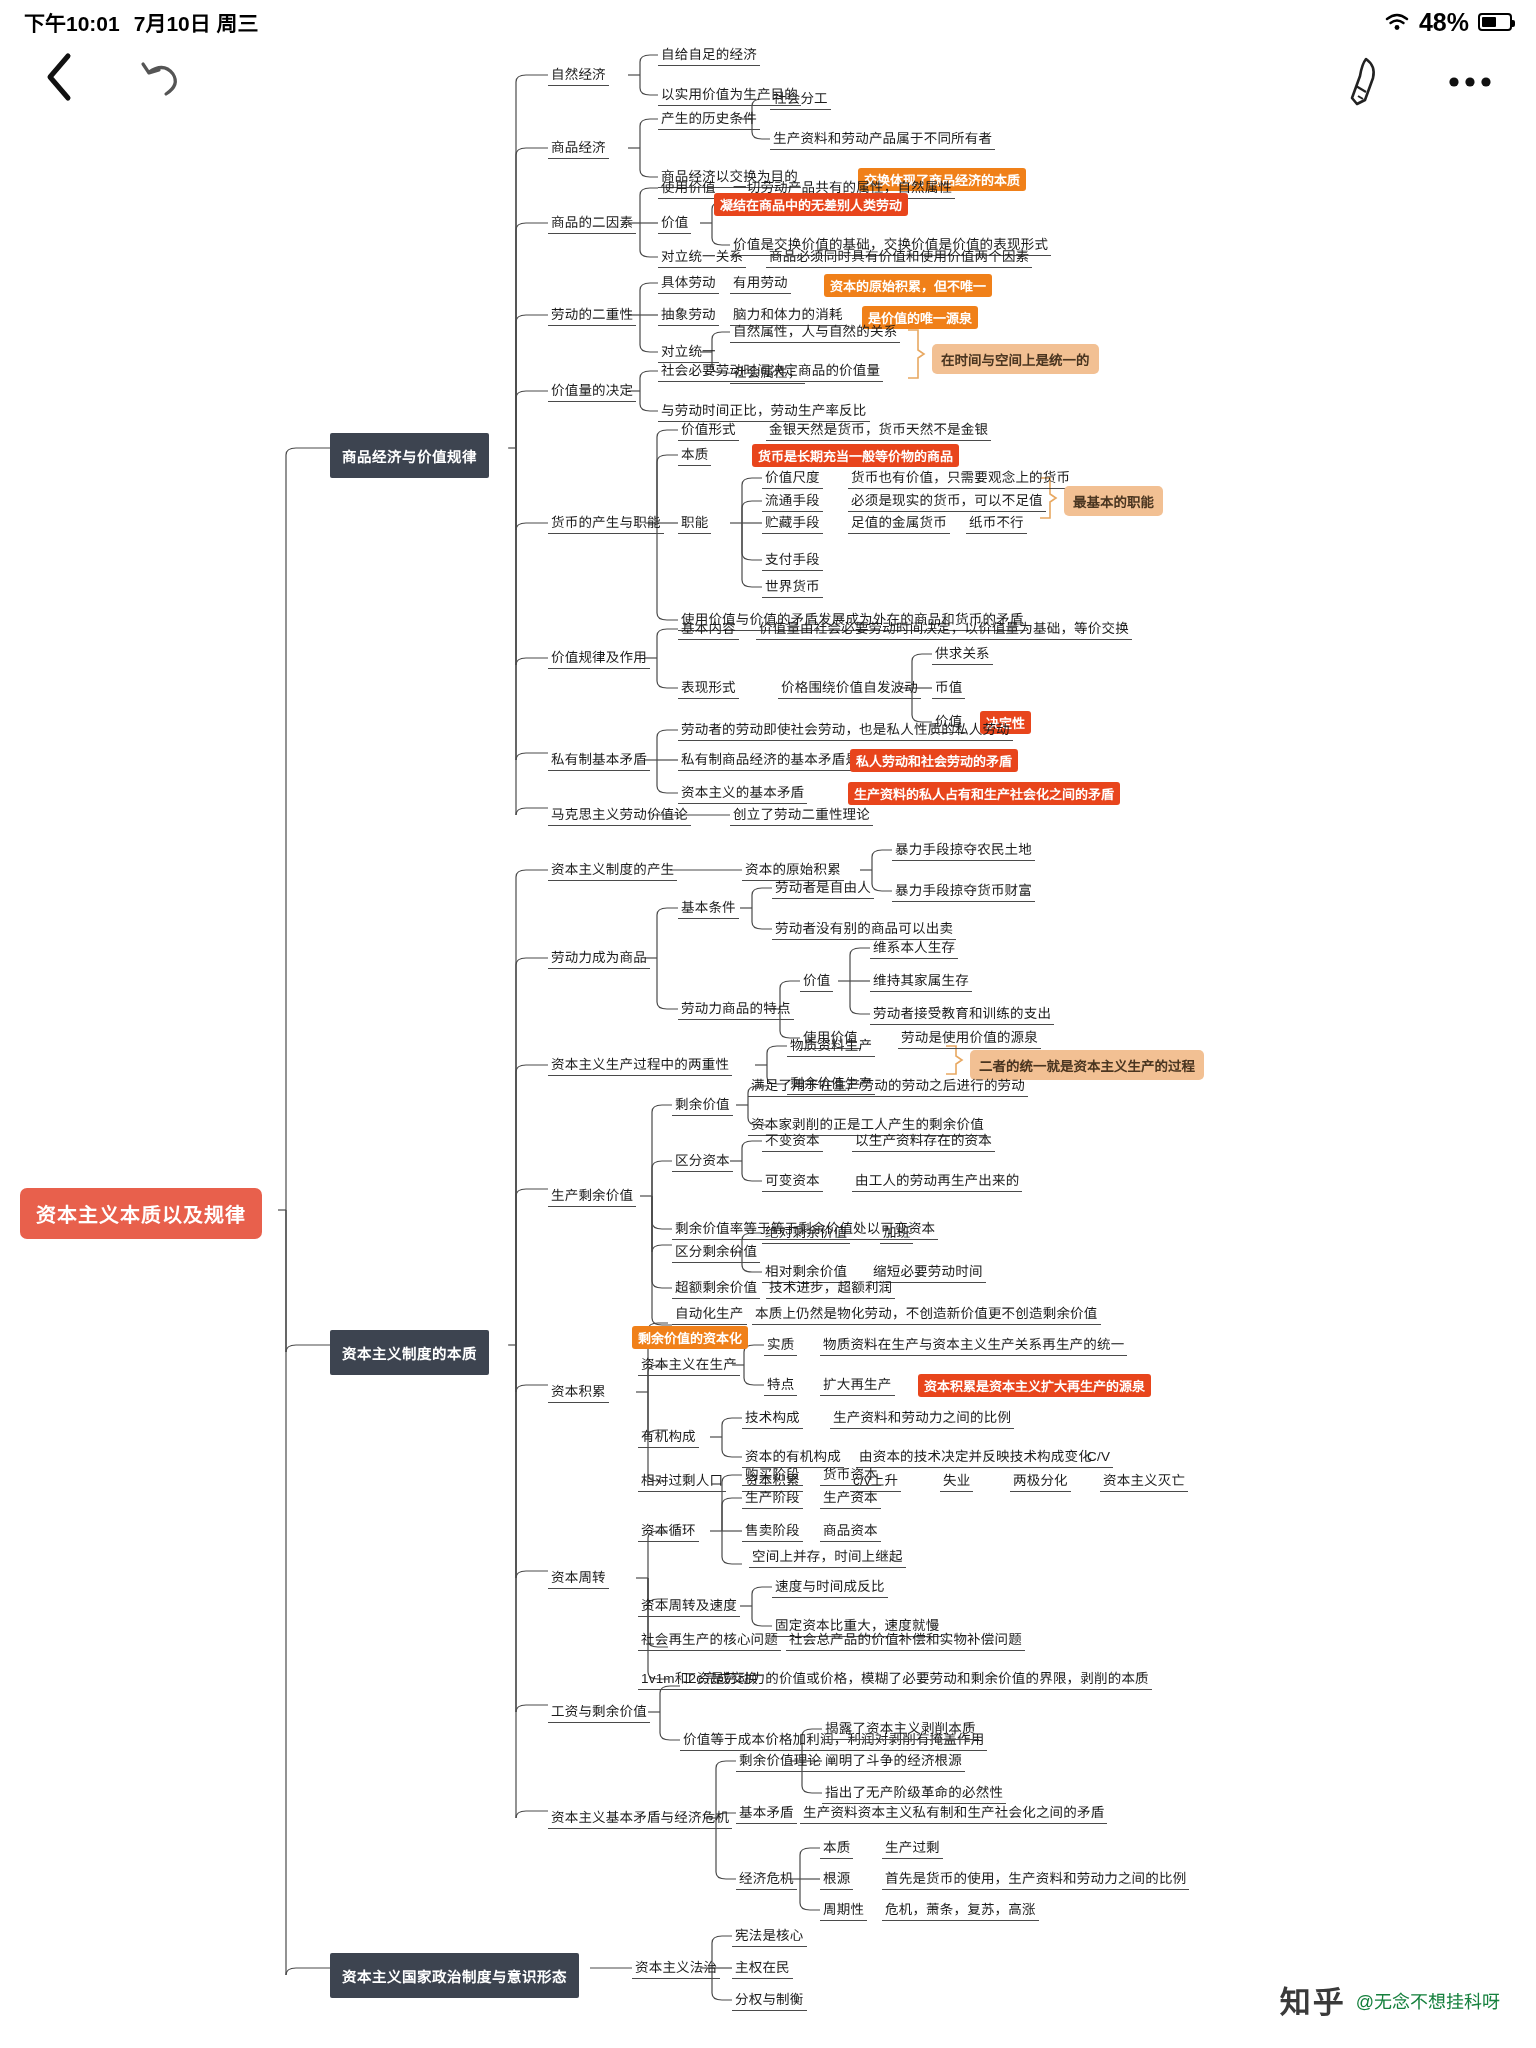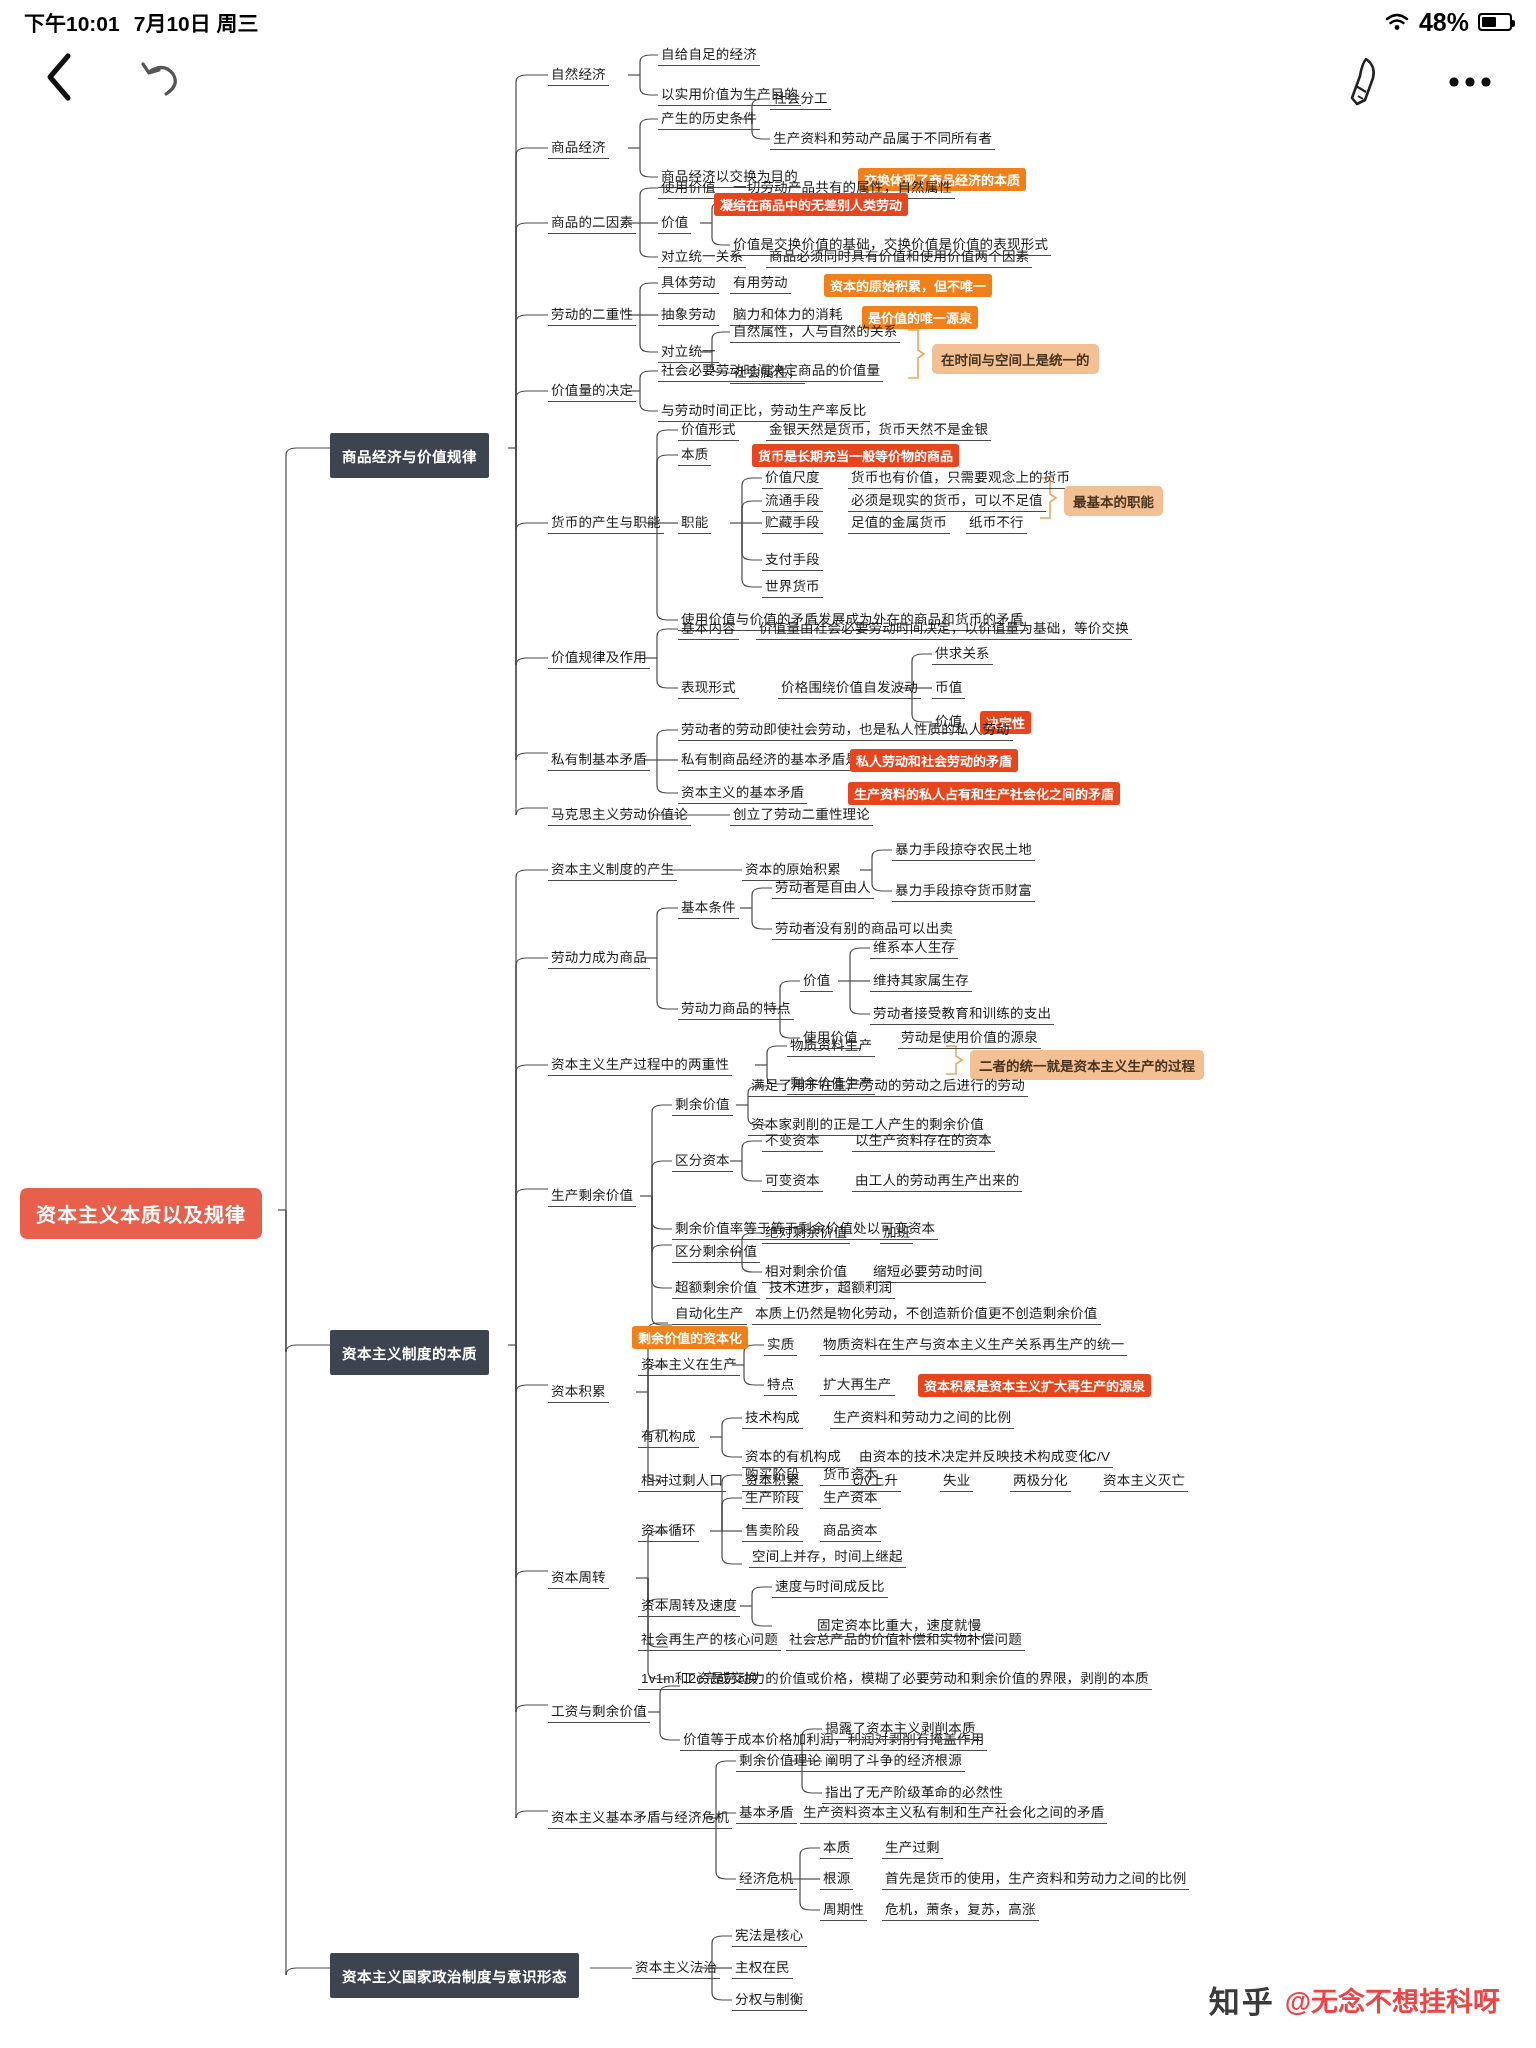--- a/index.html
+++ b/index.html
@@ -129,21 +129,21 @@
     white-space: nowrap;
   }
 
   
   .watermark {
     position: absolute; right: 36px; bottom: 26px;
     display: flex; align-items: center; gap: 10px;
     color: #4a4a4a; font-size: 30px; font-weight: 700;
   }
   .wm-logo { font-size: 31px; font-weight: 700; color: #3a3a3a; letter-spacing: 2px; }
-  .wm-name { font-size: 27px; font-weight: 700; color: #ef4444; }
+  .wm-name { font-size: 18px; font-weight: 400; color: #15803d; }
 </style>
 </head>
 <body>
 
 <div id="page">
 
   <div class="statusbar">
     <div class="sb-left">
       <span>下午10:01</span>
       <span>7月10日 周三</span>
@@ -544,21 +544,21 @@
     <div class="node" style="left:638px; top:1522px;">资本循环</div>
     <div class="node" style="left:742px; top:1466px;">购买阶段</div>
     <div class="node" style="left:820px; top:1466px;">货币资本</div>
     <div class="node" style="left:742px; top:1489px;">生产阶段</div>
     <div class="node" style="left:820px; top:1489px;">生产资本</div>
     <div class="node" style="left:742px; top:1522px;">售卖阶段</div>
     <div class="node" style="left:820px; top:1522px;">商品资本</div>
     <div class="node" style="left:742px; top:1548px;margin-left:7px;">空间上并存，时间上继起</div>
     <div class="node" style="left:638px; top:1597px;">资本周转及速度</div>
     <div class="node" style="left:772px; top:1578px;">速度与时间成反比</div>
-    <div class="node" style="left:772px; top:1617px;margin-left:42px;">固定资本比重大，速度就慢</div>
+    <div class="node" style="left:772px; top:1617px;">固定资本比重大，速度就慢</div>
     <div class="node" style="left:638px; top:1631px;">社会再生产的核心问题</div>
     <div class="node" style="left:786px; top:1631px;">社会总产品的价值补偿和实物补偿问题</div>
     <div class="node" style="left:638px; top:1670px;">1v1m和2c完成交换</div>
 
     <div class="node" style="left:548px; top:1703px;">工资与剩余价值</div>
     <div class="node" style="left:680px; top:1670px;">工资是劳动力的价值或价格，模糊了必要劳动和剩余价值的界限，剥削的本质</div>
     <div class="node" style="left:680px; top:1731px;">价值等于成本价格加利润，利润对剥削有掩盖作用</div>
 
     <div class="node" style="left:548px; top:1809px;">资本主义基本矛盾与经济危机</div>
     <div class="node" style="left:736px; top:1752px;">剩余价值理论</div>

